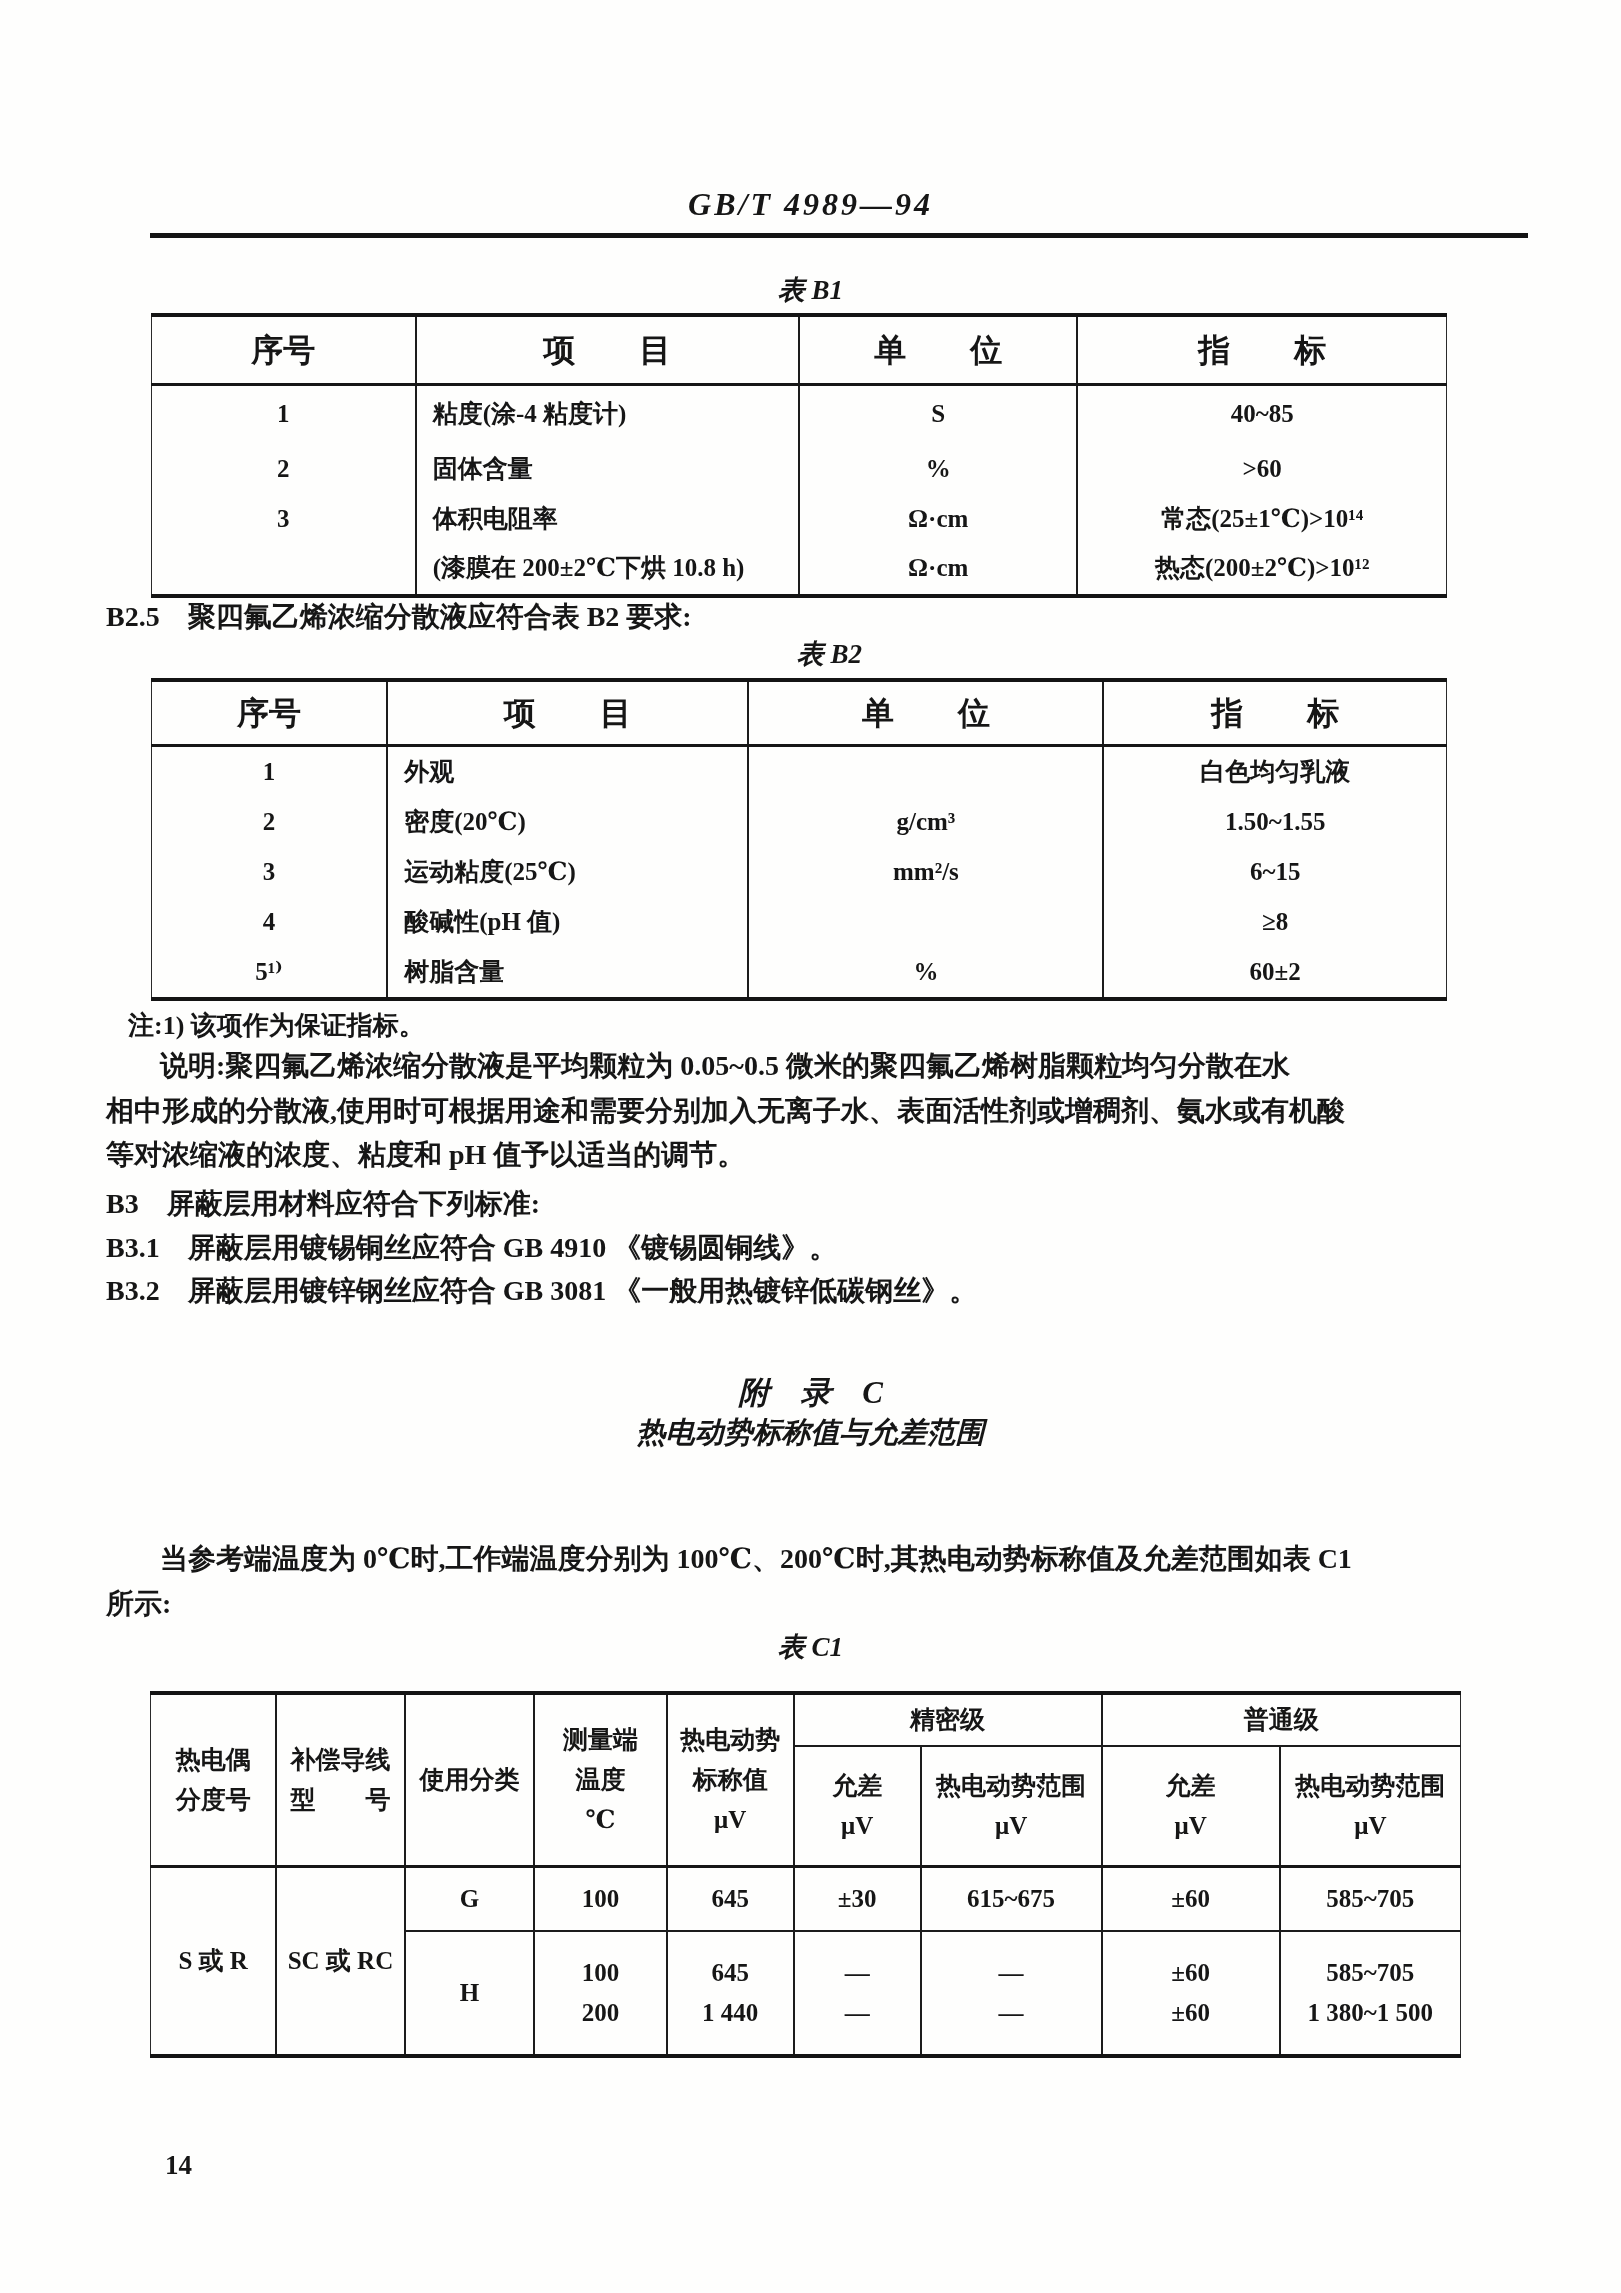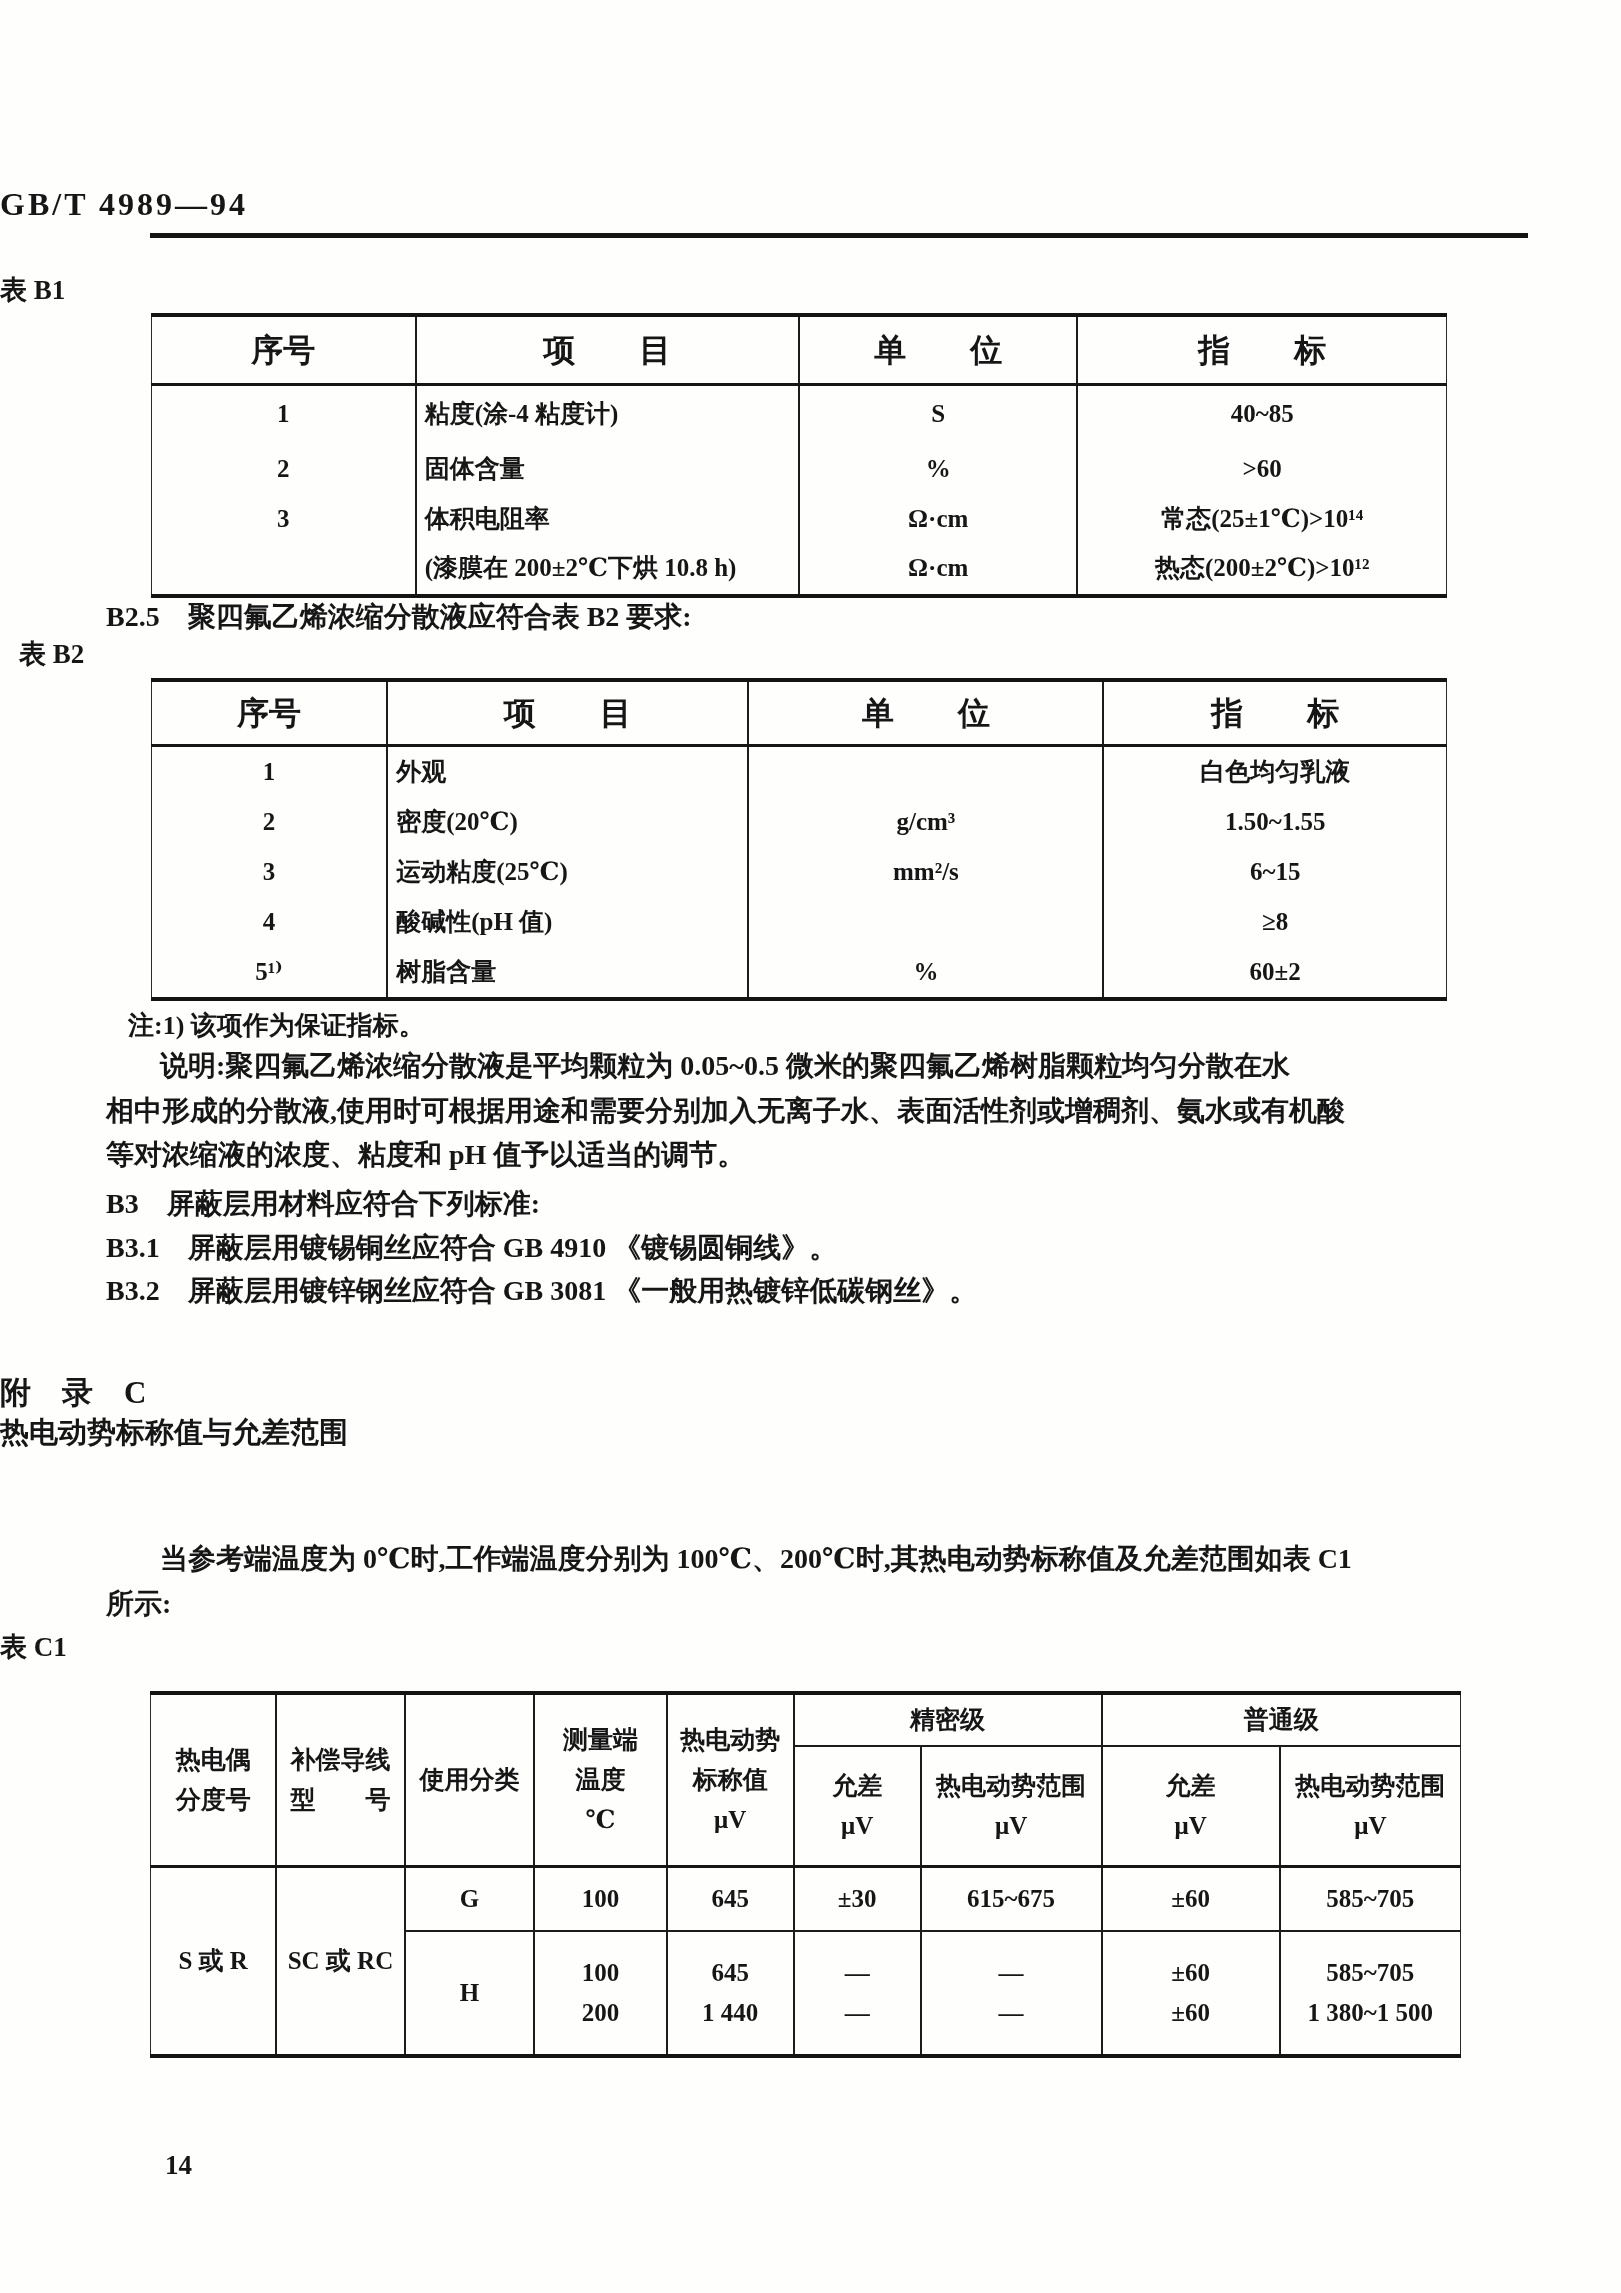--- a/index.html
+++ b/index.html
@@ -7,21 +7,21 @@
     position: relative;
     width: 1621px;
     height: 2293px;
     background: #fefefd;
     color: #161616;
     font-family: "Liberation Serif", "DejaVu Serif", serif;
     font-weight: 600;
     overflow: hidden;
   }
   .abs { position: absolute; }
-  .centered { left: 0; width: 100%; text-align: left; }
+  .centered { left: 0; width: 100%; text-align: center; font-style: italic; }
 
   .doc-code {
     top: 186px;
     font-size: 32px;
     font-weight: 700;
     letter-spacing: 3px;
   }
   .header-rule {
     top: 233px; left: 150px; width: 1378px; height: 5px;
     background: #141414;
@@ -60,21 +60,21 @@
     border-left: 2px solid #1c1c1c;
     vertical-align: middle;
     text-align: center;
     padding: 0;
     font-size: 25px;
     line-height: 40px;
     white-space: pre-line;
     overflow: hidden;
   }
   table.tbl td.nl { border-left: none; }
-  table.tbl td.left { text-align: left; padding-left: 8px; }
+  table.tbl td.left { text-align: left; padding-left: 16px; }
 
   .tbl-b1 { top: 313px; left: 151px; width: 1296px; }
   .tbl-b2 { top: 678px; left: 151px; width: 1296px; }
   .tbl-b1 tr.hdr td, .tbl-b2 tr.hdr td {
     border-bottom: 3px solid #161616;
     font-size: 32px;
   }
   .tbl-b1 tr.hdr td { height: 66px; }
   .tbl-b2 tr.hdr td { height: 62px; }
   .tbl-b1 tr.r1 td { height: 56px; }

